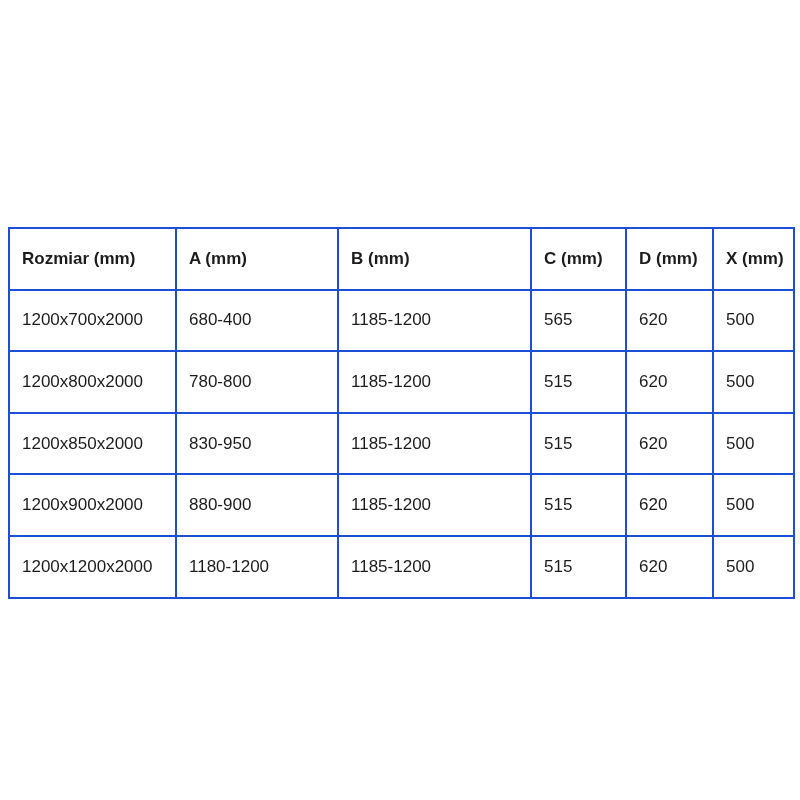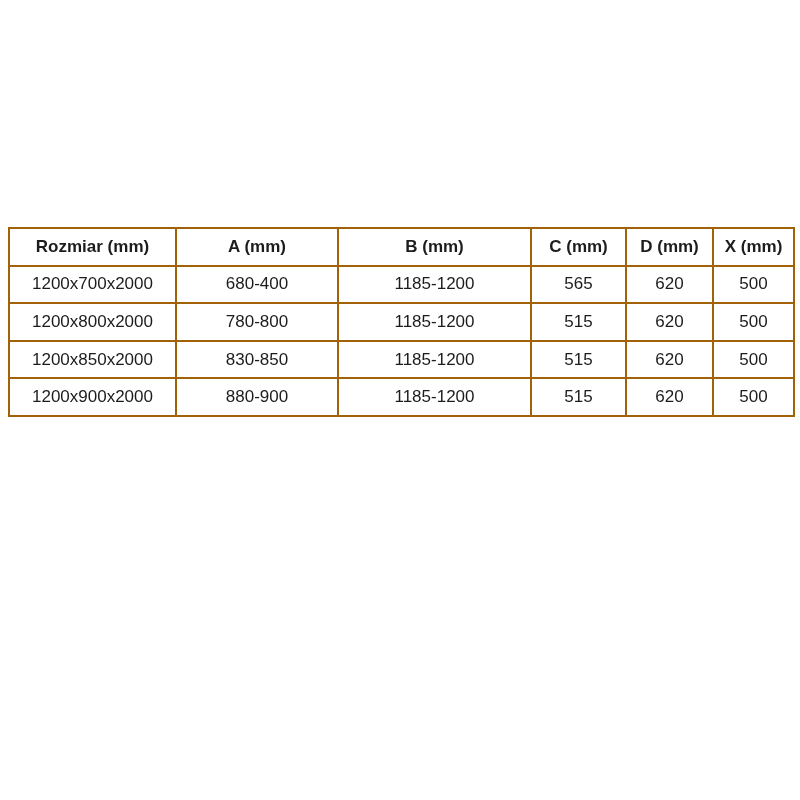--- a/index.html
+++ b/index.html
@@ -18,26 +18,26 @@
   }
   table.spec {
     border-collapse: collapse;
     table-layout: fixed;
     width: 785px;
     color: #1c1c1c;
     background: #ffffff;
   }
   table.spec th,
   table.spec td {
-    border: 2px solid #a16207;
-    text-align: center;
+    border: 2px solid #1d4ed8;
+    text-align: left;
     vertical-align: middle;
     font-size: 17px;
     height: 35.6px;
-    padding: 0;
+    padding: 12px;
     overflow: hidden;
     white-space: nowrap;
   }
   table.spec th {
     font-weight: bold;
   }
 </style>
 </head>
 <body>
 
@@ -73,29 +73,37 @@
       <tr>
         <td>1200x800x2000</td>
         <td>780-800</td>
         <td>1185-1200</td>
         <td>515</td>
         <td>620</td>
         <td>500</td>
       </tr>
       <tr>
         <td>1200x850x2000</td>
-        <td>830-850</td>
+        <td>830-950</td>
         <td>1185-1200</td>
         <td>515</td>
         <td>620</td>
         <td>500</td>
       </tr>
       <tr>
         <td>1200x900x2000</td>
         <td>880-900</td>
         <td>1185-1200</td>
         <td>515</td>
         <td>620</td>
         <td>500</td>
       </tr>
+      <tr>
+        <td>1200x1200x2000</td>
+        <td>1180-1200</td>
+        <td>1185-1200</td>
+        <td>515</td>
+        <td>620</td>
+        <td>500</td>
+      </tr>
     </tbody>
   </table>
 </div>
 
 </body></html>

